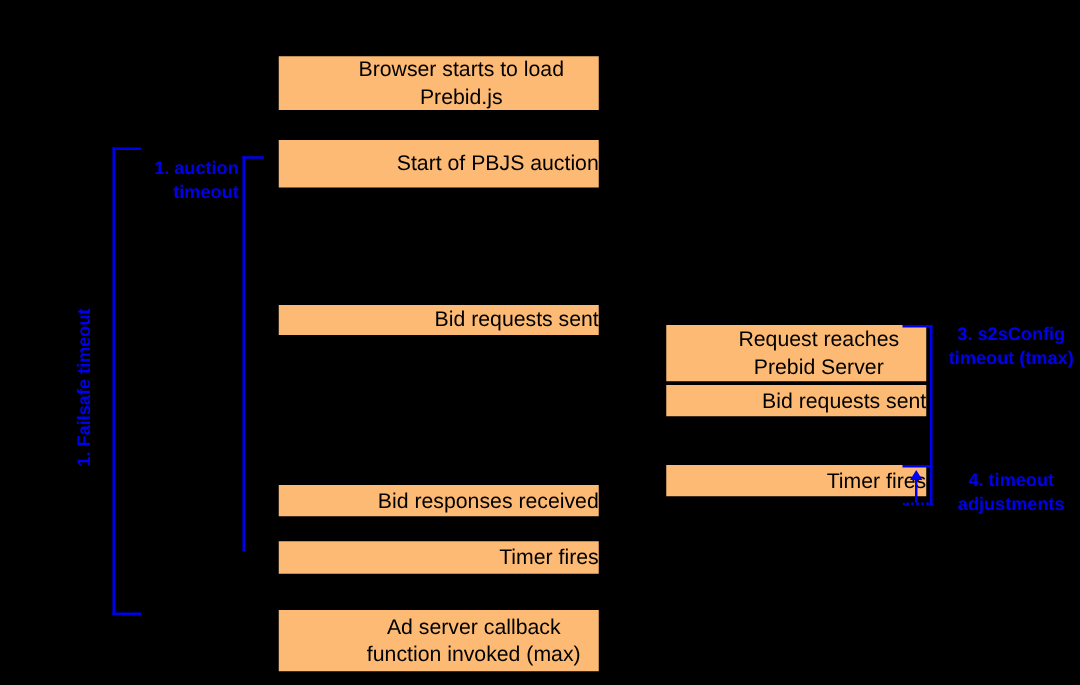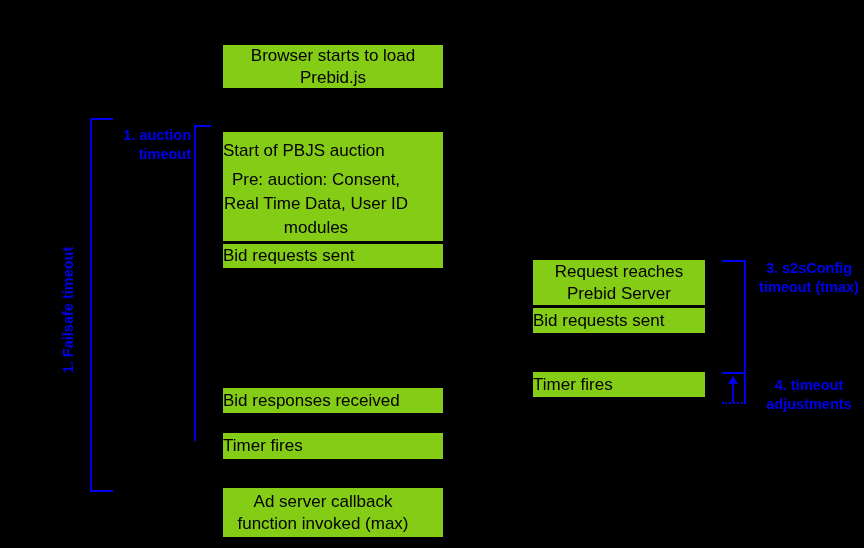--- a/index.html
+++ b/index.html
@@ -10,32 +10,33 @@
   .canvas {
     position: relative;
     width: 864px;
     height: 548px;
     background: #000000;
     font-family: "Liberation Sans", sans-serif;
     overflow: hidden;
   }
   .box {
     position: absolute;
-    background: #84cc16;
+    background: #fdba74;
     color: #000000;
     display: flex;
     align-items: center;
-    justify-content: flex-start;
+    justify-content: flex-end;
     text-align: center;
     font-size: 17px;
     line-height: 22px;
+    padding-left: 36px;
   }
   .box .lbl { display: inline-block; }
   .box-browser-load      { left: 223px; top: 45px;  width: 220px; height: 43px; }
-  .box-auction-start     { left: 223px; top: 132px; width: 220px; height: 38px; }
+  .box-auction-start     { left: 223px; top: 112px; width: 220px; height: 38px; }
   .box-pre-auction       { left: 223px; top: 167px; width: 220px; height: 74px; line-height: 24px; }
   .box-pre-auction .lbl  { max-width: 186px; }
   .box-bid-requests      { left: 223px; top: 244px; width: 220px; height: 24px; }
   .box-bid-responses     { left: 223px; top: 388px; width: 220px; height: 25px; }
   .box-timer-fires       { left: 223px; top: 433px; width: 220px; height: 26px; }
   .box-ad-server         { left: 223px; top: 488px; width: 220px; height: 49px; }
   .box-ad-server .lbl    { max-width: 200px; }
   .box-request-reaches   { left: 533px; top: 260px; width: 172px; height: 45px; }
   .box-s2s-bid-requests  { left: 533px; top: 308px; width: 172px; height: 25px; }
   .box-s2s-timer-fires   { left: 533px; top: 372px; width: 172px; height: 25px; }
@@ -96,23 +97,20 @@
 <body>
 
 <div class="canvas">
 
   <div class="box box-browser-load">
     <span class="lbl">Browser starts to load Prebid.js</span>
   </div>
   <div class="box box-auction-start">
     <span class="lbl">Start of PBJS auction</span>
   </div>
-  <div class="box box-pre-auction">
-    <span class="lbl">Pre: auction: Consent, Real Time Data, User ID modules</span>
-  </div>
   <div class="box box-bid-requests">
     <span class="lbl">Bid requests sent</span>
   </div>
   <div class="box box-bid-responses">
     <span class="lbl">Bid responses received</span>
   </div>
   <div class="box box-timer-fires">
     <span class="lbl">Timer fires</span>
   </div>
   <div class="box box-request-reaches">

